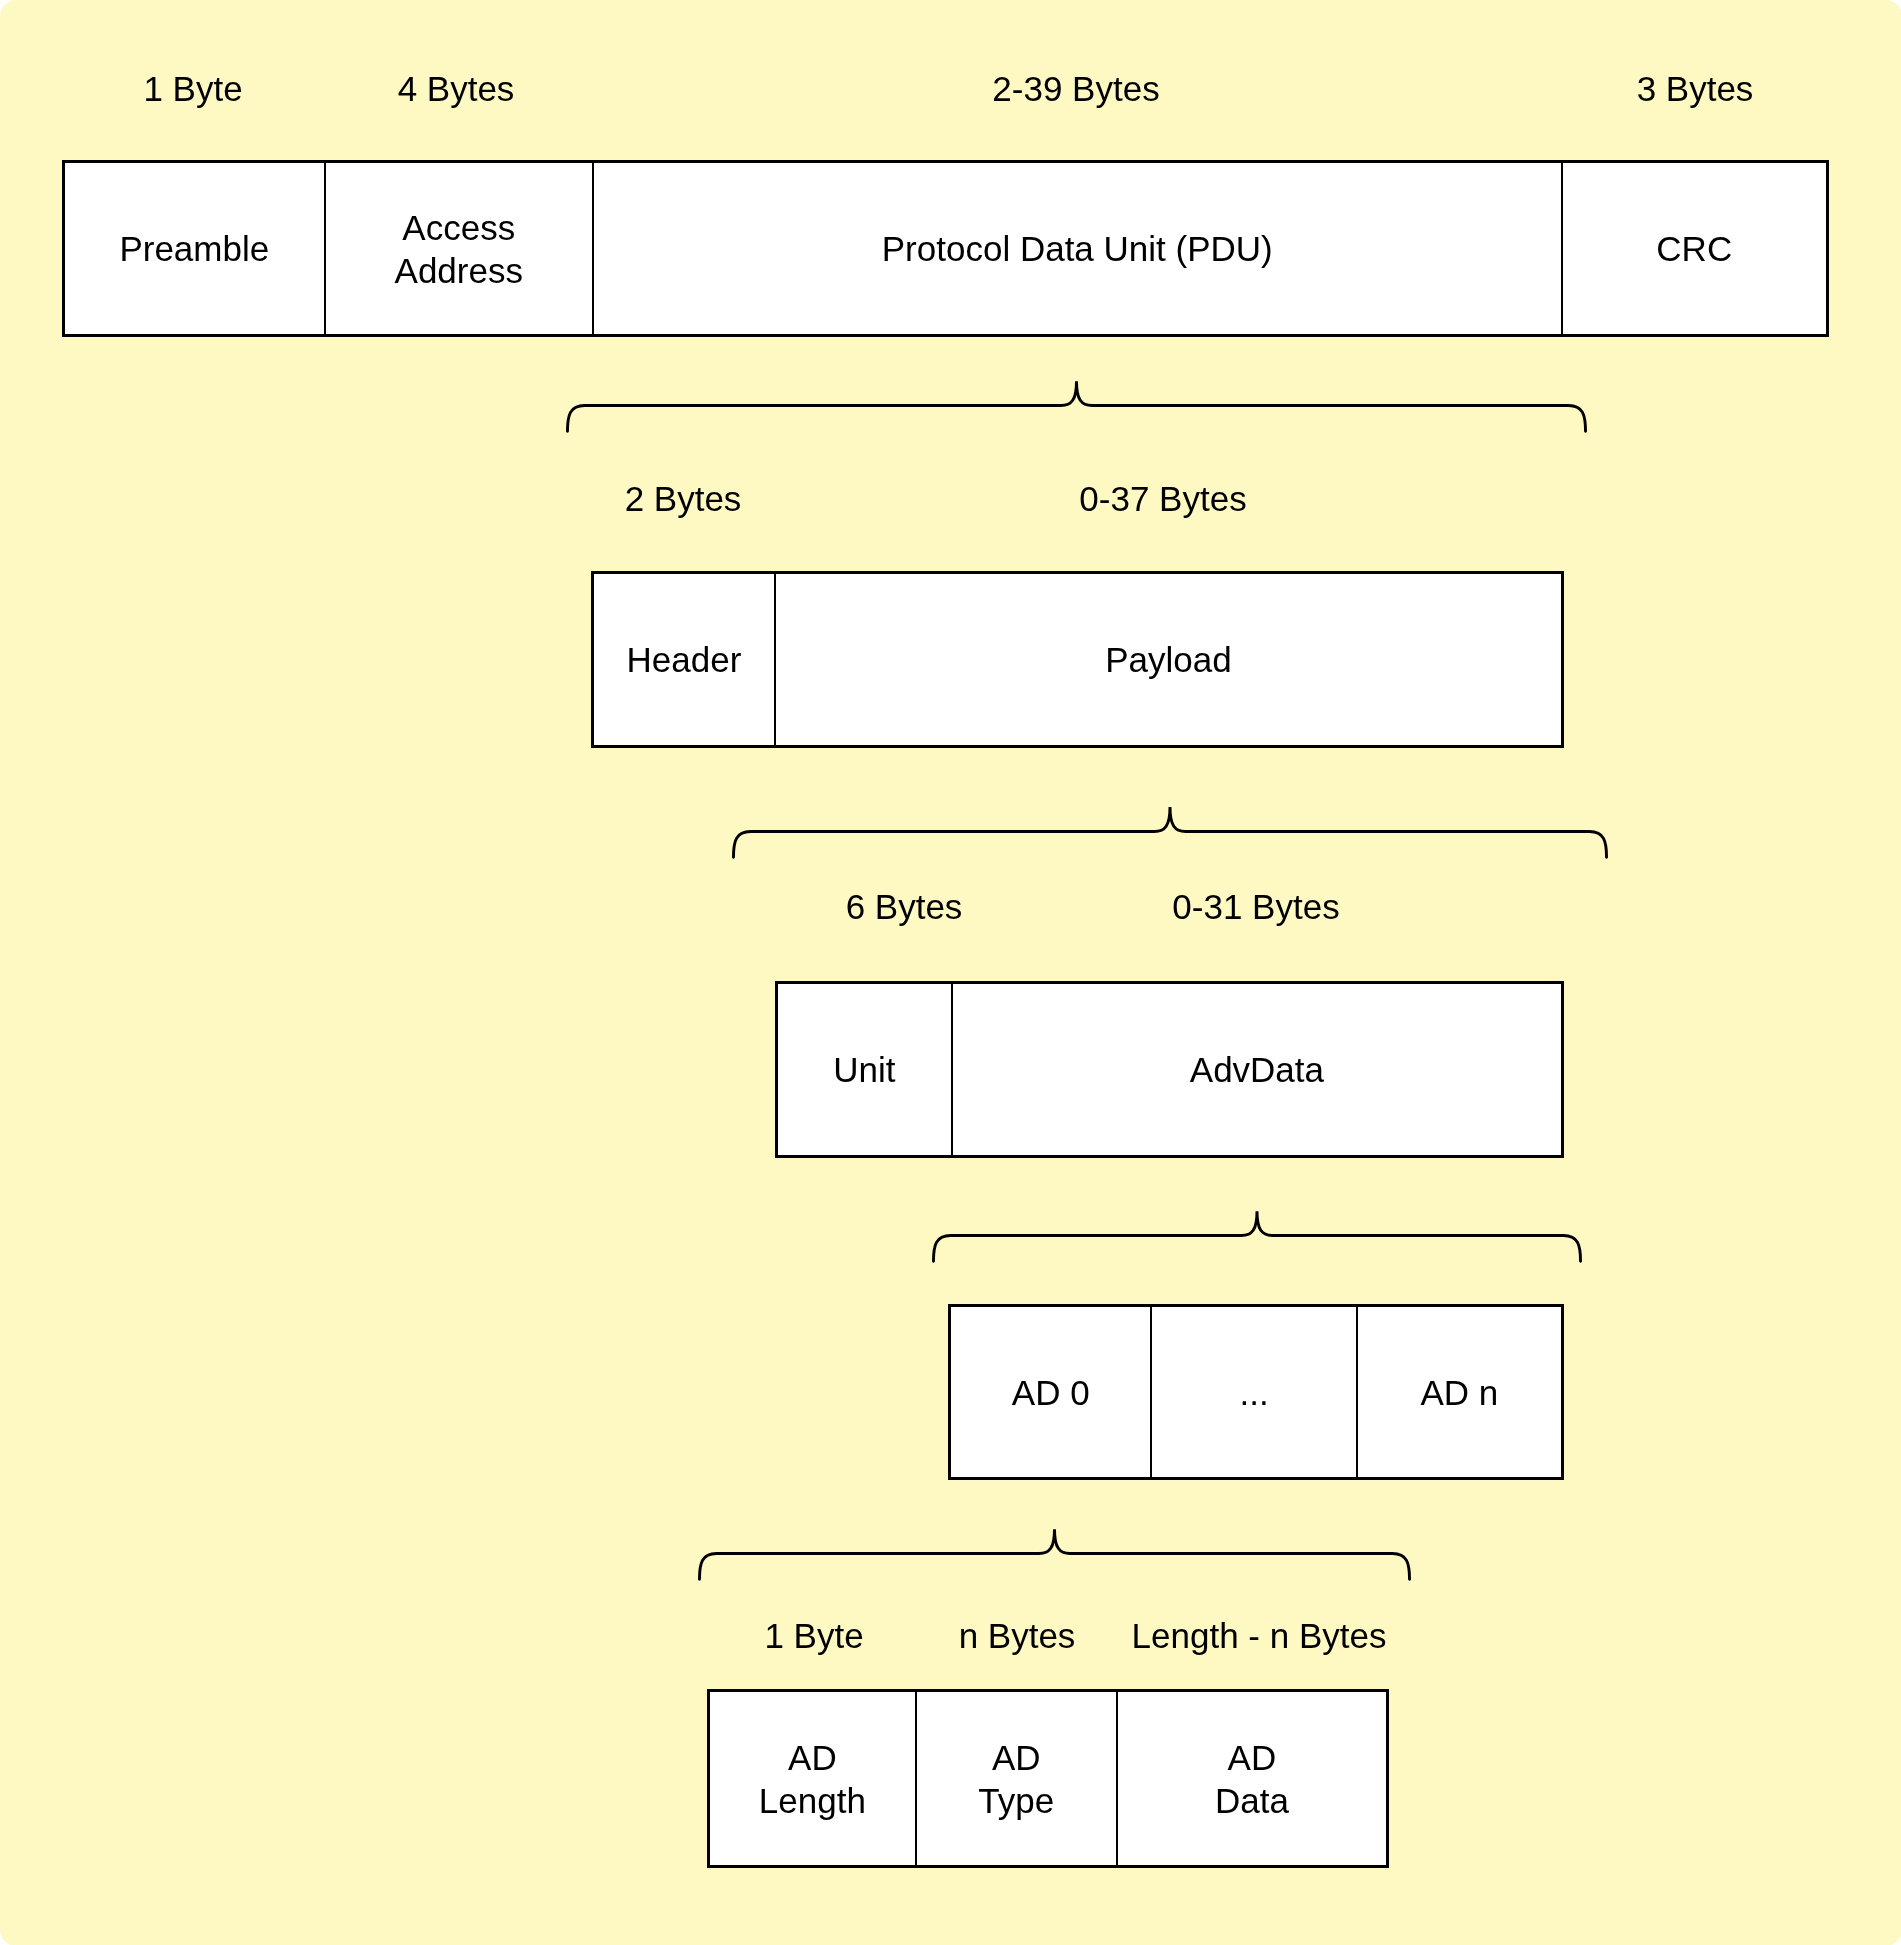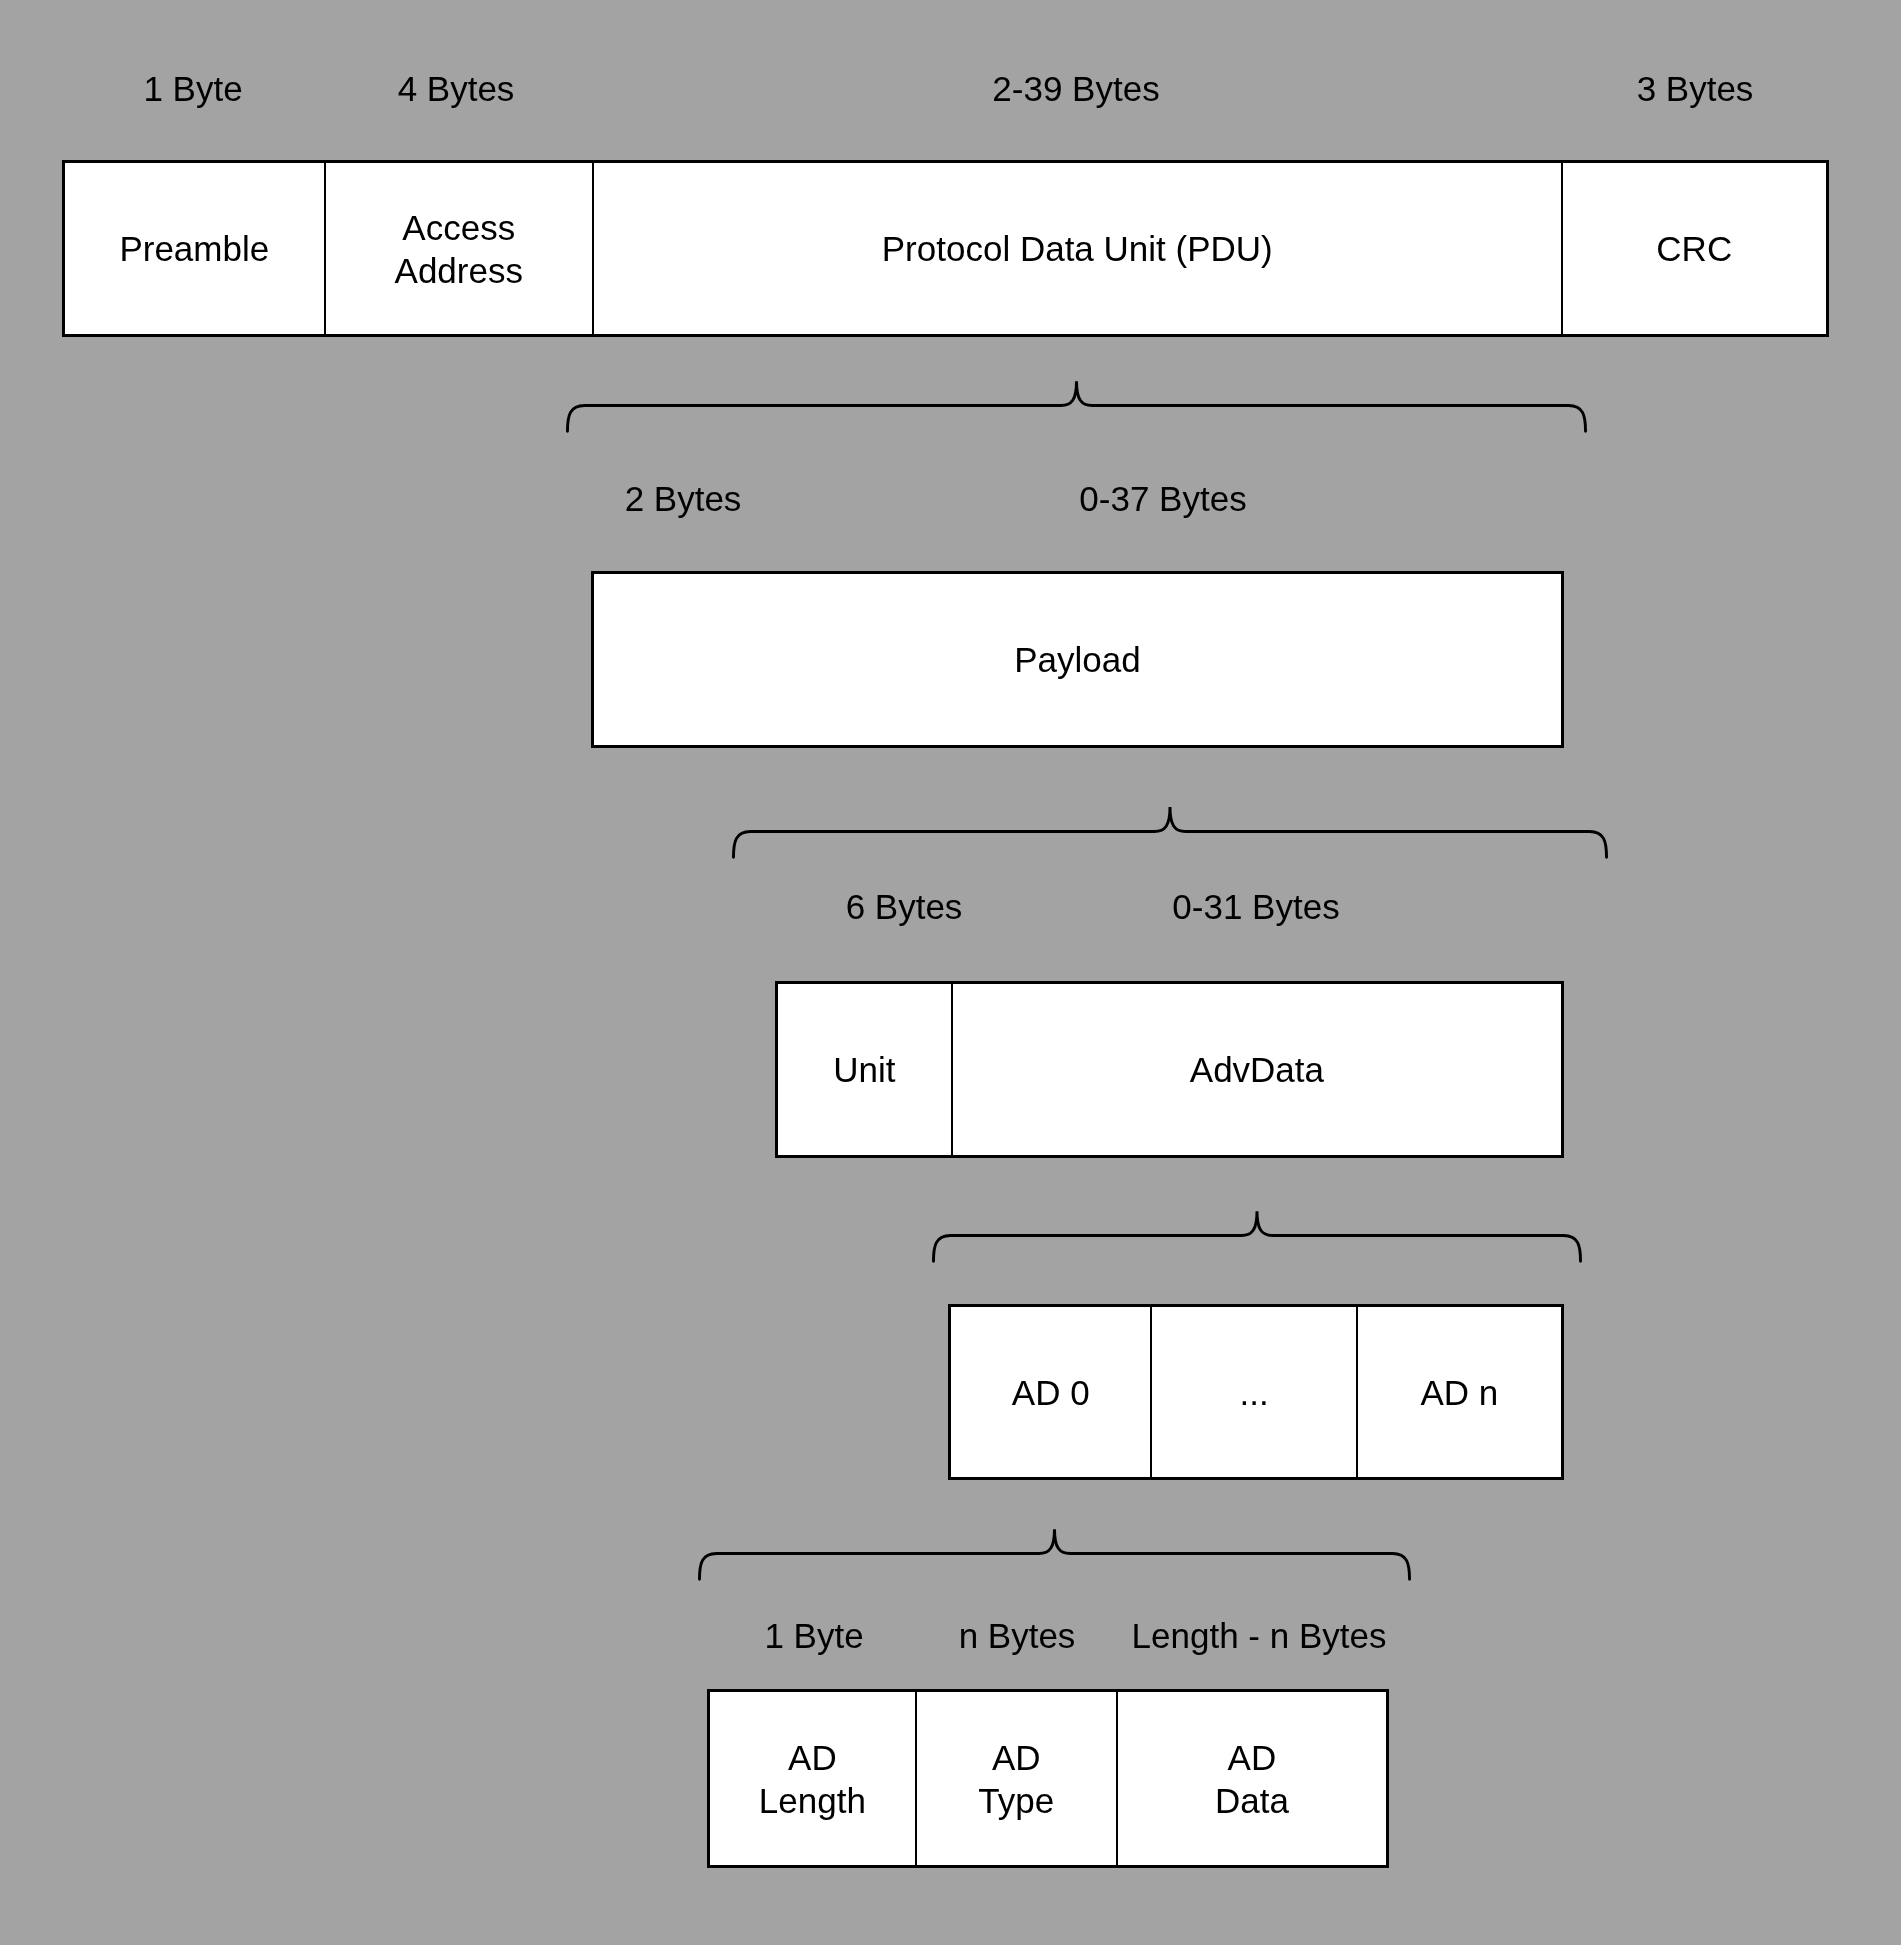--- a/index.html
+++ b/index.html
@@ -4,24 +4,25 @@
 <style>
   html, body {
     margin: 0;
     padding: 0;
     background: #ffffff;
   }
   .canvas {
     position: relative;
     width: 1902px;
     height: 1946px;
-    background: #a3a3a3;
+    background: #fef9c3;
     font-family: "Liberation Sans", "DejaVu Sans", sans-serif;
     color: #000000;
     overflow: hidden;
+    border-radius: 16px;
   }
   .size-label {
     position: absolute;
     transform: translate(-50%, -50%);
     font-size: 35px;
     white-space: nowrap;
     line-height: 1.2;
   }
   .row {
     position: absolute;
@@ -66,20 +67,21 @@
   </div>
 
   <svg class="brace" style="left:566px; top:379px" width="1021" height="54" viewBox="0 0 1047 55">
     <path d="M 1.5 53.5 C 1.5 37 4 27 19 27 L 507.5 27 C 518.5 27 523.5 21 523.5 2 C 523.5 21 528.5 27 539.5 27 L 1028 27 C 1043 27 1045.5 37 1045.5 53.5" fill="none" stroke="#000000" stroke-width="3" stroke-linecap="round"></path>
   </svg>
 
   <div class="size-label" style="left:683px; top:499px">2 Bytes</div>
   <div class="size-label" style="left:1163px; top:499px">0-37 Bytes</div>
 
   <div class="row" style="left:591px; top:571px; width:973px; height:177px">
+    <div class="cell" style="flex:186 0 0">Header</div>
     <div class="cell" style="flex:812 0 0">Payload</div>
   </div>
 
   <svg class="brace" style="left:732px; top:805px" width="876" height="54" viewBox="0 0 898 55">
     <path d="M 1.5 53.5 C 1.5 37 4 27 19 27 L 433 27 C 444 27 449 21 449 2 C 449 21 454 27 465 27 L 879 27 C 894 27 896.5 37 896.5 53.5" fill="none" stroke="#000000" stroke-width="3" stroke-linecap="round"></path>
   </svg>
 
   <div class="size-label" style="left:904px; top:907px">6 Bytes</div>
   <div class="size-label" style="left:1256px; top:907px">0-31 Bytes</div>
 

